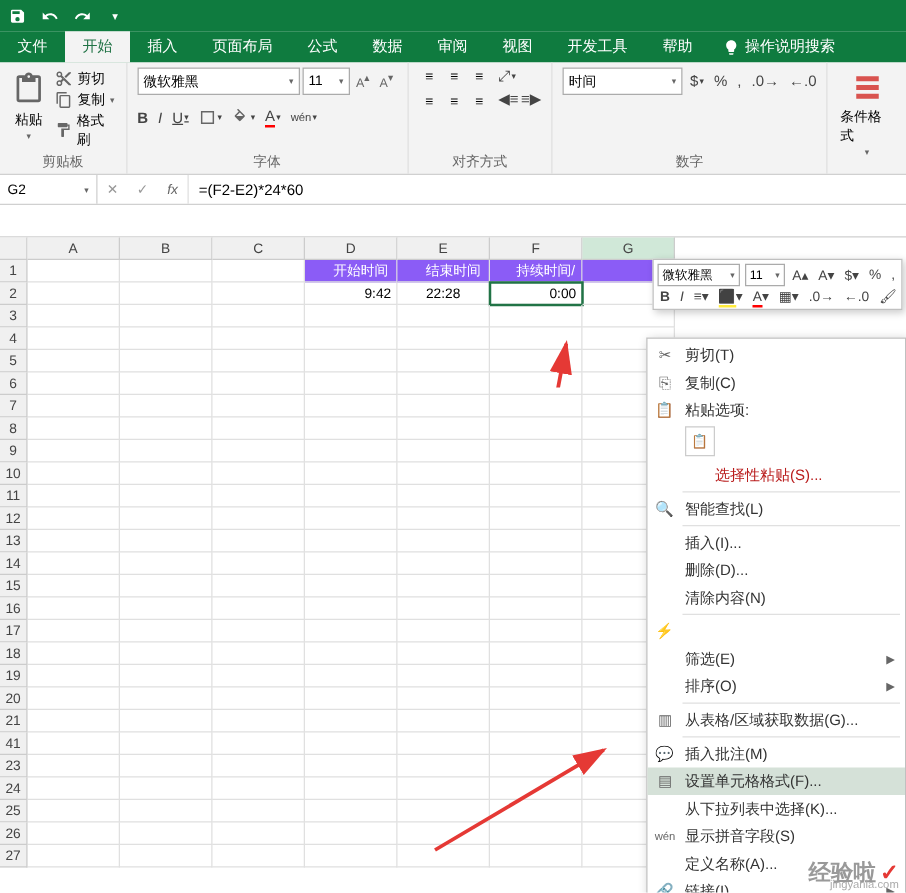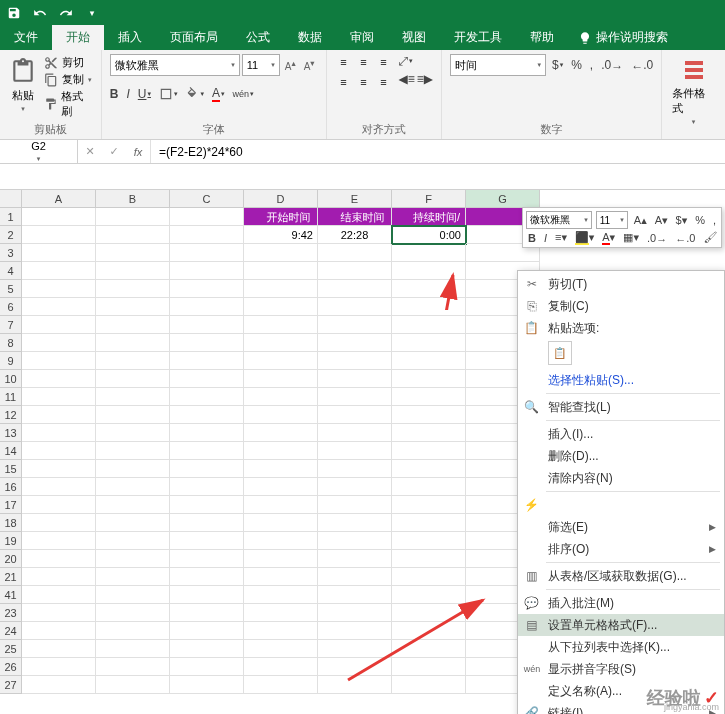--- a/index.html
+++ b/index.html
@@ -30,50 +30,50 @@
     .font-size-box { width: 38px; height: 22px; border: 1px solid #ababab; background: #fff; font-size: 11px; padding: 0 4px; display: flex; align-items: center; justify-content: space-between; }
     .format-row { display: flex; align-items: center; gap: 8px; }
     .fmt-btn { cursor: pointer; font-size: 12px; color: #444; display: flex; align-items: center; gap: 1px; }
     .fmt-btn .dd { font-size: 7px; }
     .align-grid { display: grid; grid-template-columns: repeat(3, 18px); gap: 2px; }
     .align-btn { width: 18px; height: 16px; cursor: pointer; display: flex; align-items: center; justify-content: center; }
     .number-format-box { width: 96px; height: 22px; border: 1px solid #ababab; background: #fff; padding: 0 4px; display: flex; align-items: center; justify-content: space-between; font-size: 11px; }
     
     
     .formula-area { height: 24px; border-bottom: 1px solid #d0d0d0; display: flex; align-items: stretch; background: #fff; }
-    .name-box { width: 78px; border-right: 1px solid #d0d0d0; display: flex; align-items: center; padding: 0 6px; justify-content: space-between; font-size: 11px; flex-direction: column; }
+    .name-box { width: 78px; border-right: 1px solid #d0d0d0; display: flex; align-items: center; padding: 0 6px; justify-content: space-between; font-size: 11px; }
     .fx-btns { display: flex; align-items: center; border-right: 1px solid #e0e0e0; }
     .fx-btn { width: 24px; display: flex; align-items: center; justify-content: center; color: #999; cursor: pointer; }
     .fx-label { width: 24px; display: flex; align-items: center; justify-content: center; font-style: italic; color: #666; }
     .formula-input { flex: 1; padding: 0 8px; display: flex; align-items: center; font-size: 12px; }
     .formula-area + .spacer { height: 26px; border-bottom: 1px solid #d0d0d0; background: #fff; }
     
     
     .grid-wrap { position: relative; }
     .grid { display: grid; grid-template-columns: 22px repeat(7, 74px); }
     .corner { background: #f0f0f0; border-right: 1px solid #ccc; border-bottom: 1px solid #ccc; height: 18px; }
     .col-head { background: #f0f0f0; border-right: 1px solid #ccc; border-bottom: 1px solid #ccc; height: 18px; text-align: center; font-size: 11px; color: #444; line-height: 18px; cursor: pointer; }
     .col-head.selected { background: #d0e8d8; }
     .row-head { background: #f0f0f0; border-right: 1px solid #ccc; border-bottom: 1px solid #ccc; height: 18px; text-align: center; font-size: 11px; color: #444; line-height: 18px; cursor: pointer; }
     .cell { border-right: 1px solid #e0e0e0; border-bottom: 1px solid #e0e0e0; height: 18px; font-size: 11px; padding: 0 4px; text-align: right; line-height: 18px; cursor: cell; }
-    .cell.green-head { background: #a21caf; color: #fff; text-align: center; font-weight: 500; padding-left: 20px; }
+    .cell.green-head { background: #8b5cf6; color: #fff; text-align: center; font-weight: 500; padding-left: 20px; }
     .cell.selected { outline: 2px solid #217346; outline-offset: -1px; }
     
     
     .mini-toolbar { position: absolute; top: 207px; left: 522px; width: 200px; background: #fff; border: 1px solid #c0c0c0; box-shadow: 2px 2px 6px rgba(0,0,0,0.2); padding: 3px; display: flex; flex-direction: column; gap: 2px; z-index: 10; }
     .mini-row { display: flex; align-items: center; gap: 4px; }
     .mini-font-box { flex: 1; height: 18px; border: 1px solid #ababab; padding: 0 3px; display: flex; align-items: center; justify-content: space-between; font-size: 10px; }
     .mini-size-box { width: 32px; height: 18px; border: 1px solid #ababab; padding: 0 3px; display: flex; align-items: center; justify-content: space-between; font-size: 10px; }
     .mini-btn { cursor: pointer; font-size: 11px; color: #444; padding: 0 2px; }
     
     
     .context-menu { position: absolute; top: 270px; left: 517px; width: 208px; background: #fff; border: 1px solid #c0c0c0; box-shadow: 2px 2px 8px rgba(0,0,0,0.25); padding: 2px 0; z-index: 10; }
     .menu-item { display: flex; align-items: center; height: 22px; padding: 0 8px 0 4px; font-size: 12px; color: #333; cursor: pointer; gap: 6px; }
     .menu-item:hover, .menu-item.hover { background: #d5e1d8; }
-    .menu-item.disabled { color: #1d4ed8; cursor: default; }
+    .menu-item.disabled { color: #b91c1c; cursor: default; margin-left: 24px; }
     .menu-icon { width: 20px; display: flex; justify-content: center; color: #666; }
     .menu-text { flex: 1; }
     .menu-arrow { font-size: 9px; color: #666; }
     .menu-sep { height: 1px; background: #e0e0e0; margin: 2px 4px 2px 28px; }
     .paste-options { display: flex; gap: 4px; padding: 2px 4px 4px 30px; }
     .paste-opt { width: 24px; height: 24px; border: 1px solid #ccc; display: flex; align-items: center; justify-content: center; cursor: pointer; }
     
     
     .arrow1 { position: absolute; top: 270px; left: 308px; width: 150px; height: 40px; pointer-events: none; z-index: 5; }
     .arrow2 { position: absolute; top: 595px; left: 338px; width: 160px; height: 90px; pointer-events: none; z-index: 5; }

